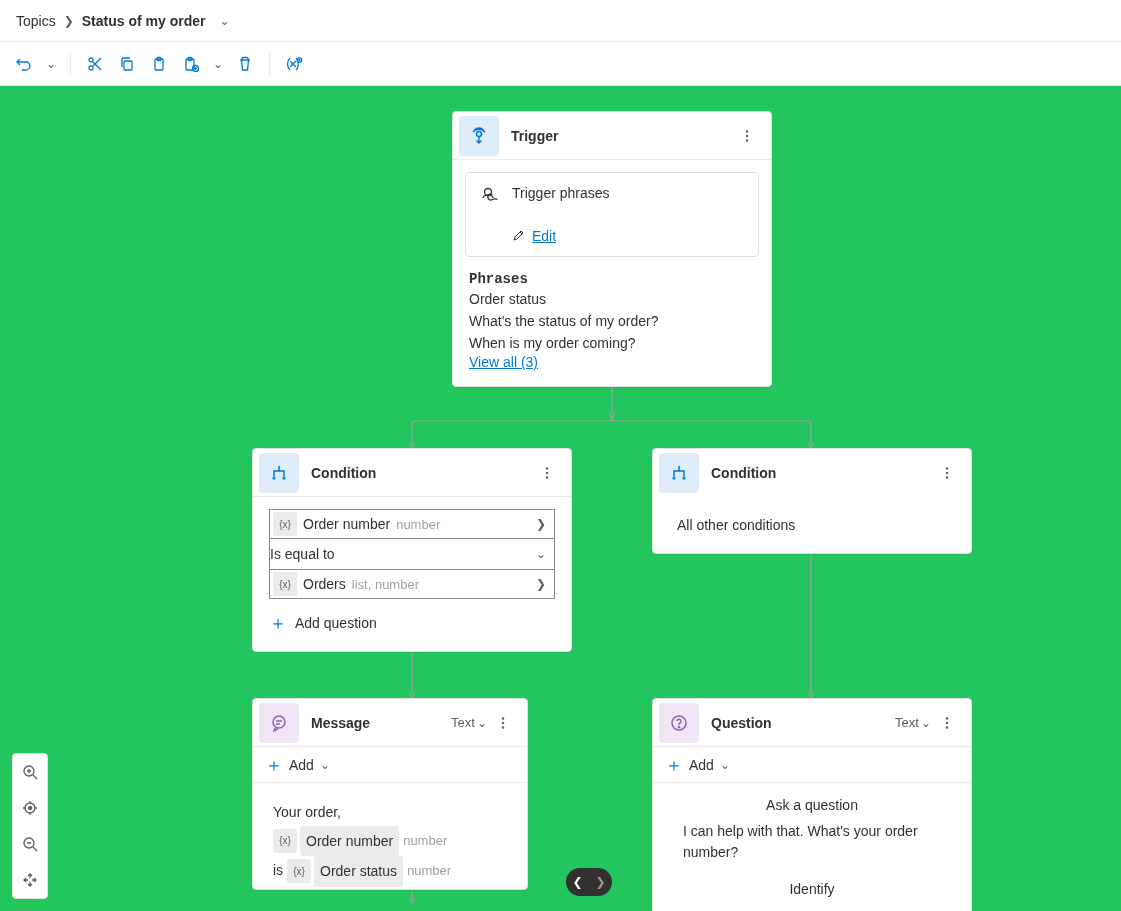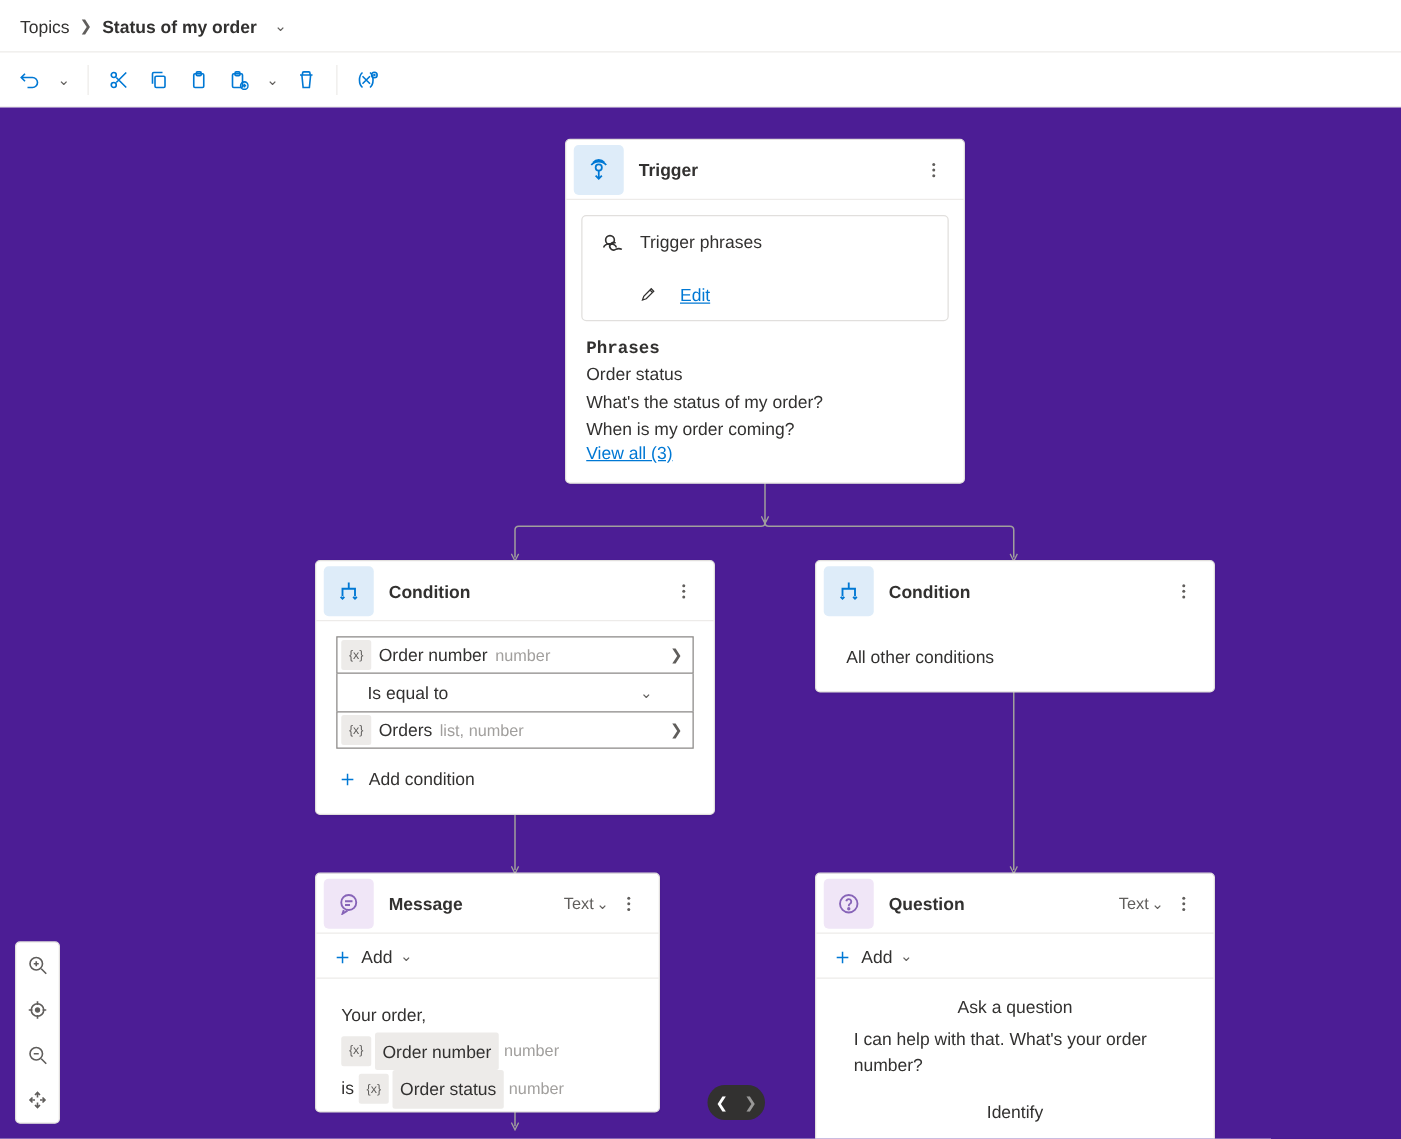--- a/index.html
+++ b/index.html
@@ -35,21 +35,21 @@
     display: flex; align-items: center; justify-content: center;
     color: #0078d4;
     cursor: pointer;
     border-radius: 2px;
   }
   .toolbar-sep { width: 1px; height: 24px; background: #edebe9; margin: 0 6px; }
   .canvas {
     position: relative;
     width: 100%;
     height: calc(100vh - 86px);
-    background: #4c1d95;
+    background: #22c55e;
     overflow: hidden;
   }
   .card {
     position: absolute;
     background: #fff;
     border: 1px solid #e1dfdd;
     border-radius: 4px;
     box-shadow: 0 1px 2px rgba(0,0,0,0.05);
   }
   .card-head {
@@ -107,21 +107,21 @@
     color: #605e5c;
   }
   .var-name { font-size: 14px; padding-right: 6px; }
   .var-type { color: #a19f9d; font-size: 13px; }
   .field-caret { margin-left: auto; padding: 0 8px; color: #605e5c; font-size: 12px; }
   .select-row {
     display: flex; align-items: center;
     border-left: 1px solid #8a8886;
     border-right: 1px solid #8a8886;
     height: 30px;
-    padding: 0 24px;
+    padding: 0 0;
   }
   .add-row {
     display: flex; align-items: center; gap: 8px;
     color: #323130; margin-top: 12px; cursor: pointer;
   }
   .add-icon { color: #0078d4; font-size: 18px; font-weight: 300; }
   .text-badge { color: #605e5c; font-size: 13px; margin-right: 4px; display:flex; align-items:flex-end; gap:2px; }
   .add-bar {
     height: 36px;
     display: flex; align-items: center;
@@ -162,21 +162,21 @@
     left: 566px; bottom: 15px;
     width: 46px; height: 28px;
     background: #323130;
     border-radius: 14px;
     display: flex; align-items: center; justify-content: space-around;
     color: #fff;
   }
   .nav-pill span { font-size:12px; cursor:pointer; padding:0 4px; }
   .nav-pill .dim { opacity:0.5; }
   svg.conn { position:absolute; pointer-events:none; }
-  .pen-link { display:flex; align-items:center; gap:20px;margin-top:27px; }
+  .pen-link { display:flex; align-items:center; gap:8px;margin-top:27px; }
 </style>
 </head>
 <body>
 
 <div class="header">
   <span class="breadcrumb-link">Topics</span>
   <span class="chev">❯</span>
   <span class="breadcrumb-current">Status of my order</span>
   <span class="chev" style="margin-left:6px;">⌄</span>
 </div>
@@ -335,21 +335,21 @@
         <span class="field-caret">⌄</span>
       </div>
       <div class="field-row">
         <span class="var-icon">{x}</span>
         <span class="var-name">Orders</span>
         <span class="var-type">list, number</span>
         <span class="field-caret">❯</span>
       </div>
       <div class="add-row">
         <span class="add-icon">＋</span>
-        <span>Add condition</span>
+        <span>Add question</span>
       </div>
     </div>
   </div>
 
   <div class="card" style="left:652px; top:362px; width:320px;">
     <div class="card-head noborder">
       <div class="icon-box icon-blue">
         <svg width="18" height="18" viewBox="0 0 18 18" fill="none" stroke="#0078d4" stroke-width="1.5">
             <path d="M9 2 V7 M9 7 H4 V13 M9 7 H14 V13 M2.5 13.5 L4 15 L5.5 13.5 M12.5 13.5 L14 15 L15.5 13.5"></path>
           </svg>

